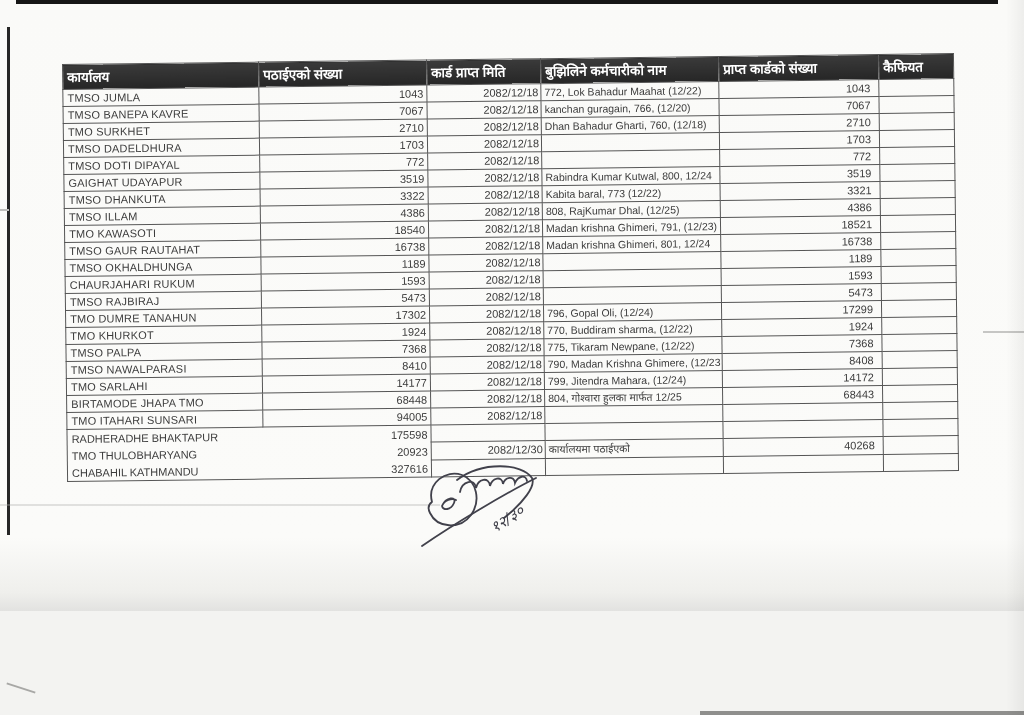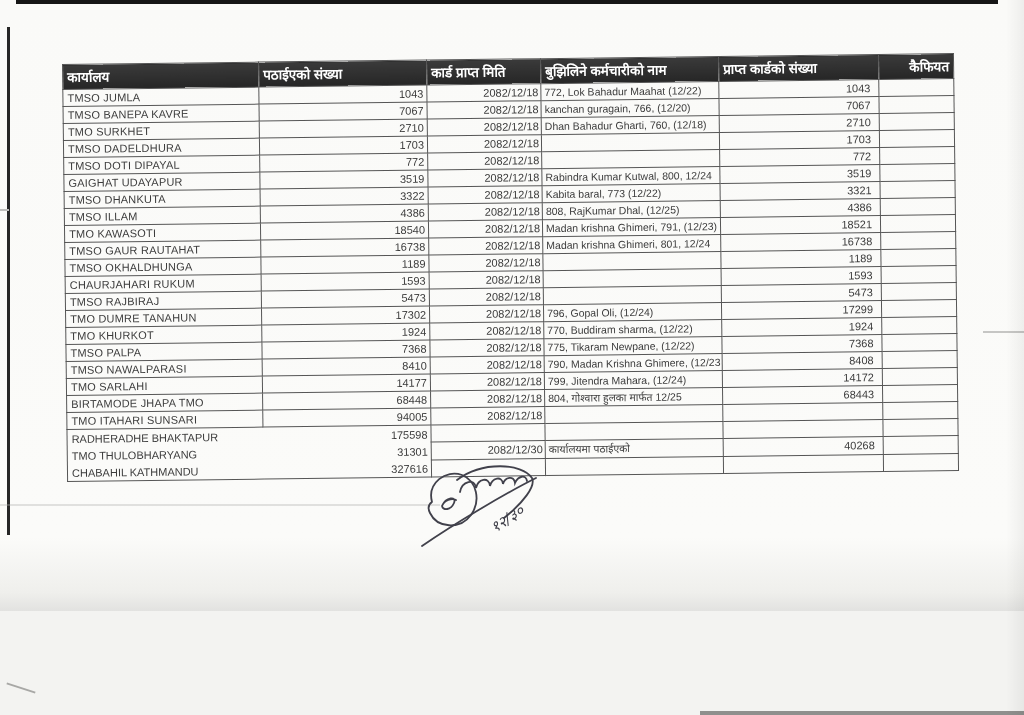--- a/index.html
+++ b/index.html
@@ -27,21 +27,21 @@
     position:absolute;left:62px;top:64px;width:893px;
     transform:rotate(-0.7deg);transform-origin:0 0;
   }
   table{border-collapse:collapse;width:891px;table-layout:fixed;}
   th,td{border:1px solid #565656;overflow:hidden;white-space:nowrap;}
   thead th{
     background:linear-gradient(180deg,#3a3a3a,#262626);
     color:#ffffff;font-weight:bold;font-size:13.5px;
     text-align:left;padding:3px 4px;height:18px;
   }
-  thead th.c-rem{text-align:right;}
+  thead th.c-rem{text-align:left;}
   tbody tr{height:17px;}
   td{font-size:11px;color:#3c3c3c;padding:0 3px;}
   td.t-office{text-align:left;padding-left:4px;letter-spacing:0.2px;}
   td.t-sent{text-align:right;padding-right:3px;}
   td.t-date{text-align:right;padding-right:2px;}
   td.t-name{text-align:left;font-size:10.5px;}
   td.t-recv{text-align:right;padding-right:8px;}
   td.t-rem{}
   td.merged-left{vertical-align:top;padding:0;}
   .mline{display:flex;justify-content:space-between;align-items:center;height:17px;padding:0 3px 0 4px;font-size:11px;color:#3c3c3c;}
@@ -249,21 +249,21 @@
         </tbody>
       <tbody>
         <tr>
           <td class="merged-left" colspan="2" rowspan="3">
             <div class="mline">
               <span>RADHERADHE BHAKTAPUR</span>
               <span class="num">175598</span>
             </div>
             <div class="mline">
               <span>TMO THULOBHARYANG</span>
-              <span class="num">31301</span>
+              <span class="num">20923</span>
             </div>
             <div class="mline">
               <span>CHABAHIL KATHMANDU</span>
               <span class="num">327616</span>
             </div>
           </td>
           <td class="t-date"></td>
           <td class="t-name"></td>
           <td class="t-recv"></td>
           <td class="t-rem"></td>

